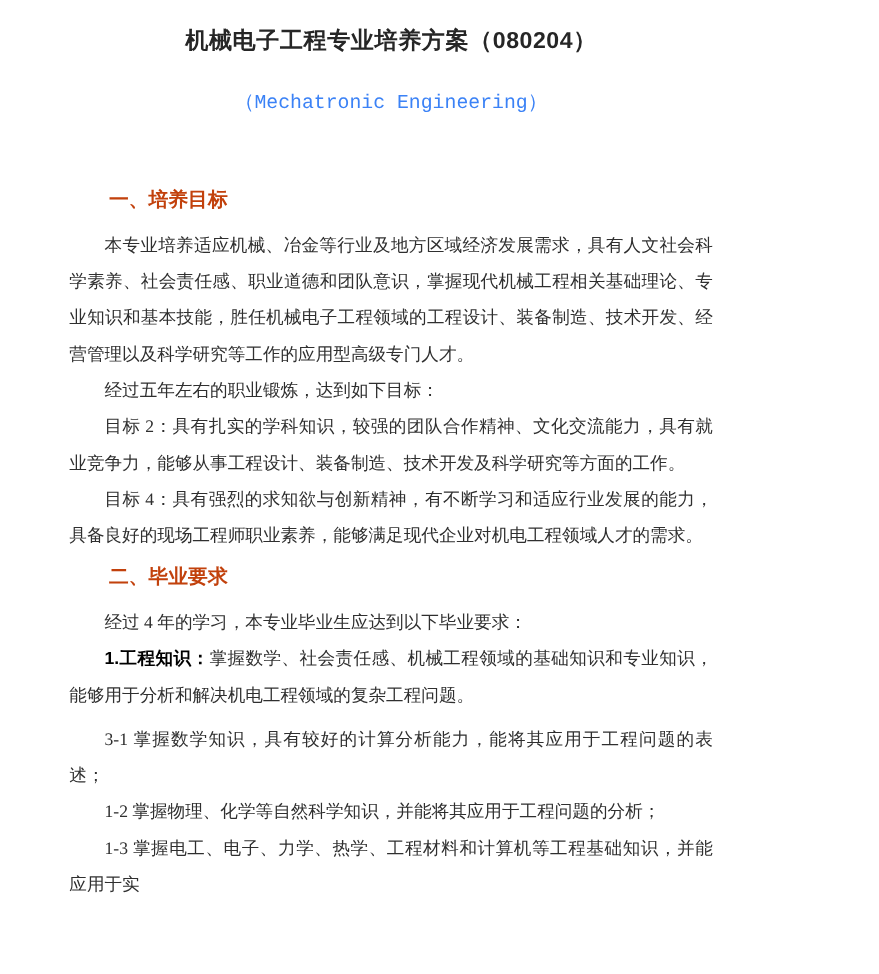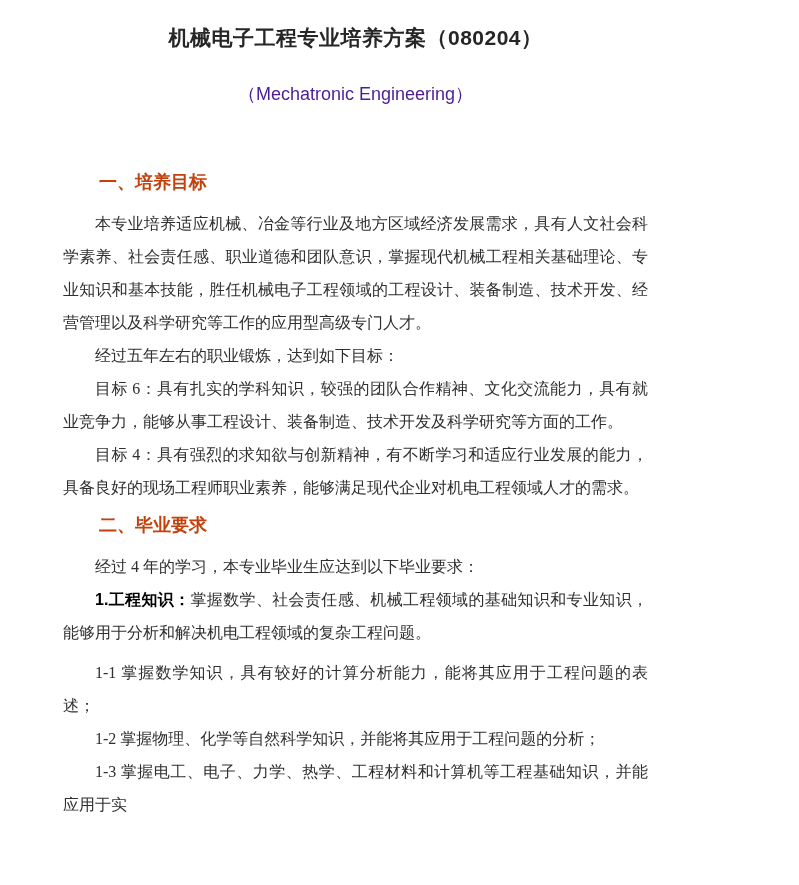--- a/index.html
+++ b/index.html
@@ -23,25 +23,25 @@
     font-family: "Liberation Sans", "DejaVu Sans", sans-serif;
     font-weight: 700;
     font-size: 21px;
     line-height: 32px;
     letter-spacing: 0.5px;
     color: #262626;
   }
   .doc-subtitle {
     margin: 27px 0 0 0;
     text-align: center;
-    font-family: Liberation Sans, sans-serif;
+    font-family: Liberation Mono, monospace;
     font-weight: 400;
     font-size: 18px;
     line-height: 26px;
-    color: #4c1d95;
+    color: #3b82f6;
   }
   .section-heading {
     margin: 0 0 7px 0;
     font-family: Liberation Mono, monospace;
     font-weight: 700;
     font-size: 18px;
     line-height: 33px;
     text-indent: 2em;
     color: #c2410c;
   }
@@ -79,30 +79,30 @@
 
   <div class="doc-subtitle">（Mechatronic Engineering）</div>
 
   <h2 class="section-heading first">一、培养目标</h2>
 
   <p class="para">本专业培养适应机械、冶金等行业及地方区域经济发展需求，具有人文社会科学素养、社会责任感、职业道德和团队意识，掌握现代机械工程相关基础理论、专业知识和基本技能，胜任机械电子工程领域的工程设计、装备制造、技术开发、经营管理以及科学研究等工作的应用型高级专门人才。</p>
 
   <p class="para">经过五年左右的职业锻炼，达到如下目标：</p>
 
 
-  <p class="para">目标 6：具有扎实的学科知识，较强的团队合作精神、文化交流能力，具有就业竞争力，能够从事工程设计、装备制造、技术开发及科学研究等方面的工作。</p>
+  <p class="para">目标 2：具有扎实的学科知识，较强的团队合作精神、文化交流能力，具有就业竞争力，能够从事工程设计、装备制造、技术开发及科学研究等方面的工作。</p>
 
 
   <p class="para">目标 4：具有强烈的求知欲与创新精神，有不断学习和适应行业发展的能力，具备良好的现场工程师职业素养，能够满足现代企业对机电工程领域人才的需求。</p>
 
   <h2 class="section-heading later">二、毕业要求</h2>
 
   <p class="para">经过 4 年的学习，本专业毕业生应达到以下毕业要求：</p>
 
   <p class="para"><span class="bold-lead">1.工程知识：</span><span>掌握数学、社会责任感、机械工程领域的基础知识和专业知识，能够用于分析和解决机电工程领域的复杂工程问题。</span></p>
 
-  <p class="para spaced-top">1-1 掌握数学知识，具有较好的计算分析能力，能将其应用于工程问题的表述；</p>
+  <p class="para spaced-top">3-1 掌握数学知识，具有较好的计算分析能力，能将其应用于工程问题的表述；</p>
 
   <p class="para">1-2 掌握物理、化学等自然科学知识，并能将其应用于工程问题的分析；</p>
 
   <p class="para">1-3 掌握电工、电子、力学、热学、工程材料和计算机等工程基础知识，并能应用于实</p>
 
 </div>
 
 </body></html>

